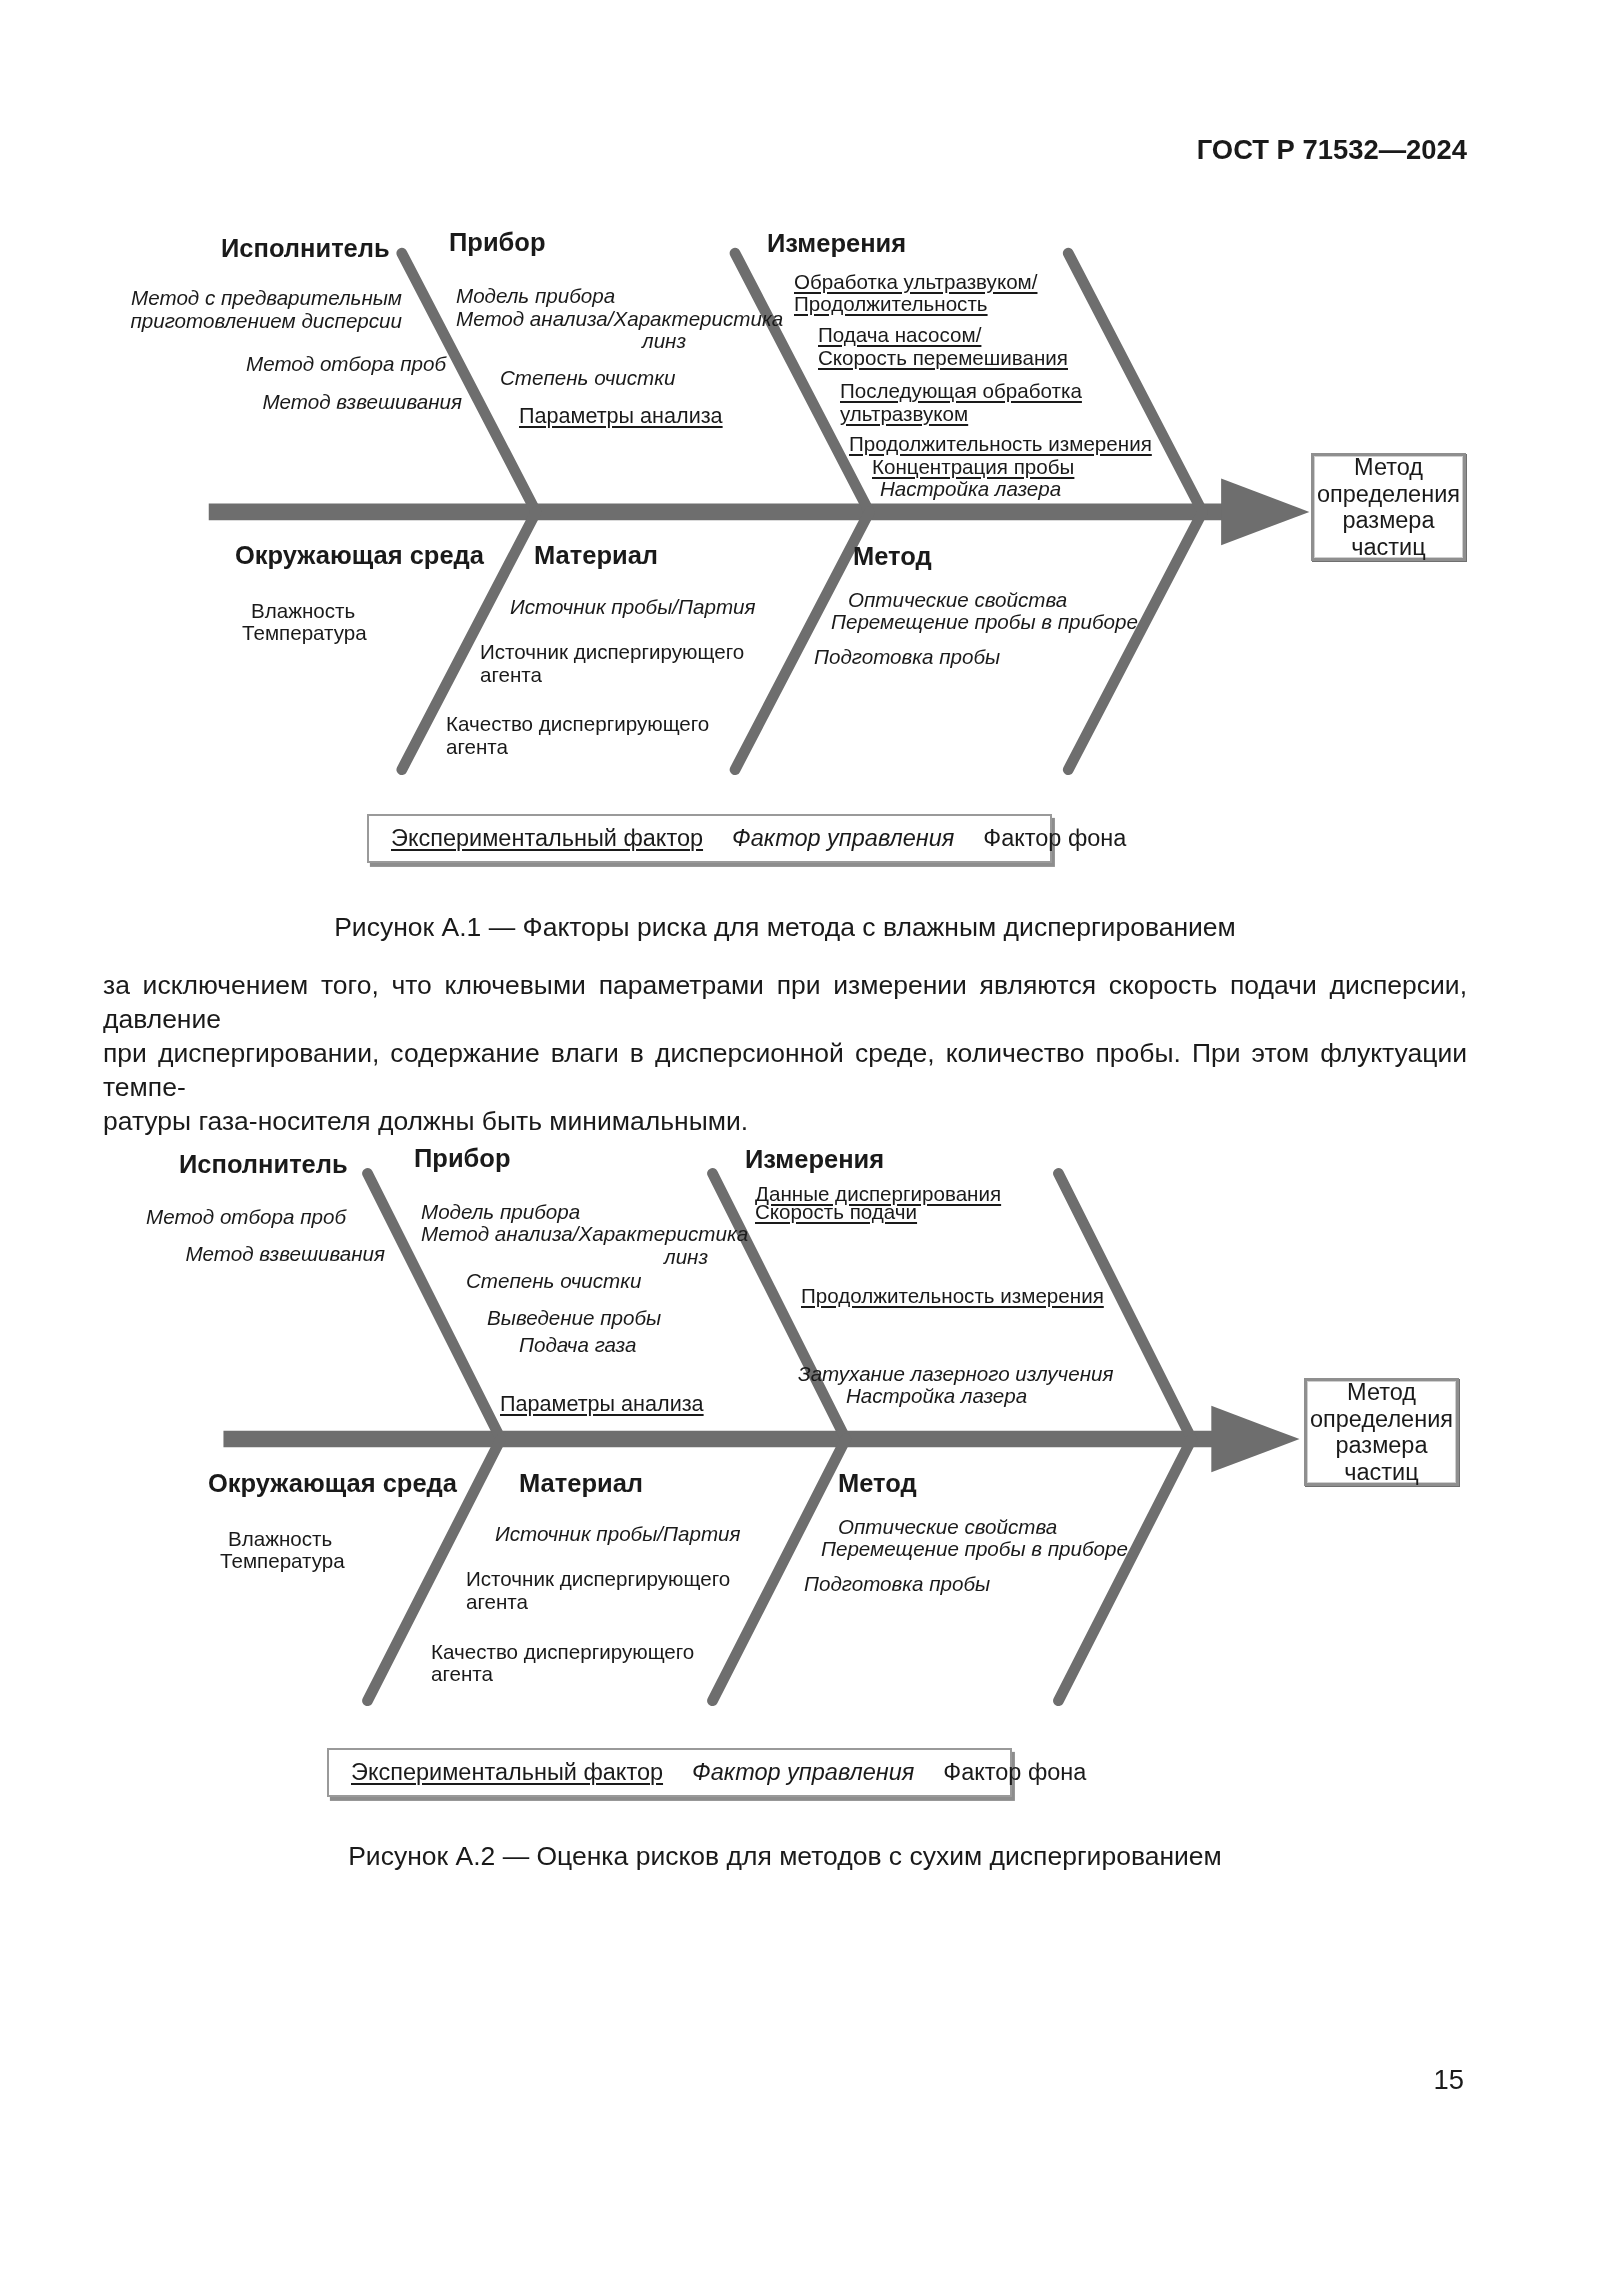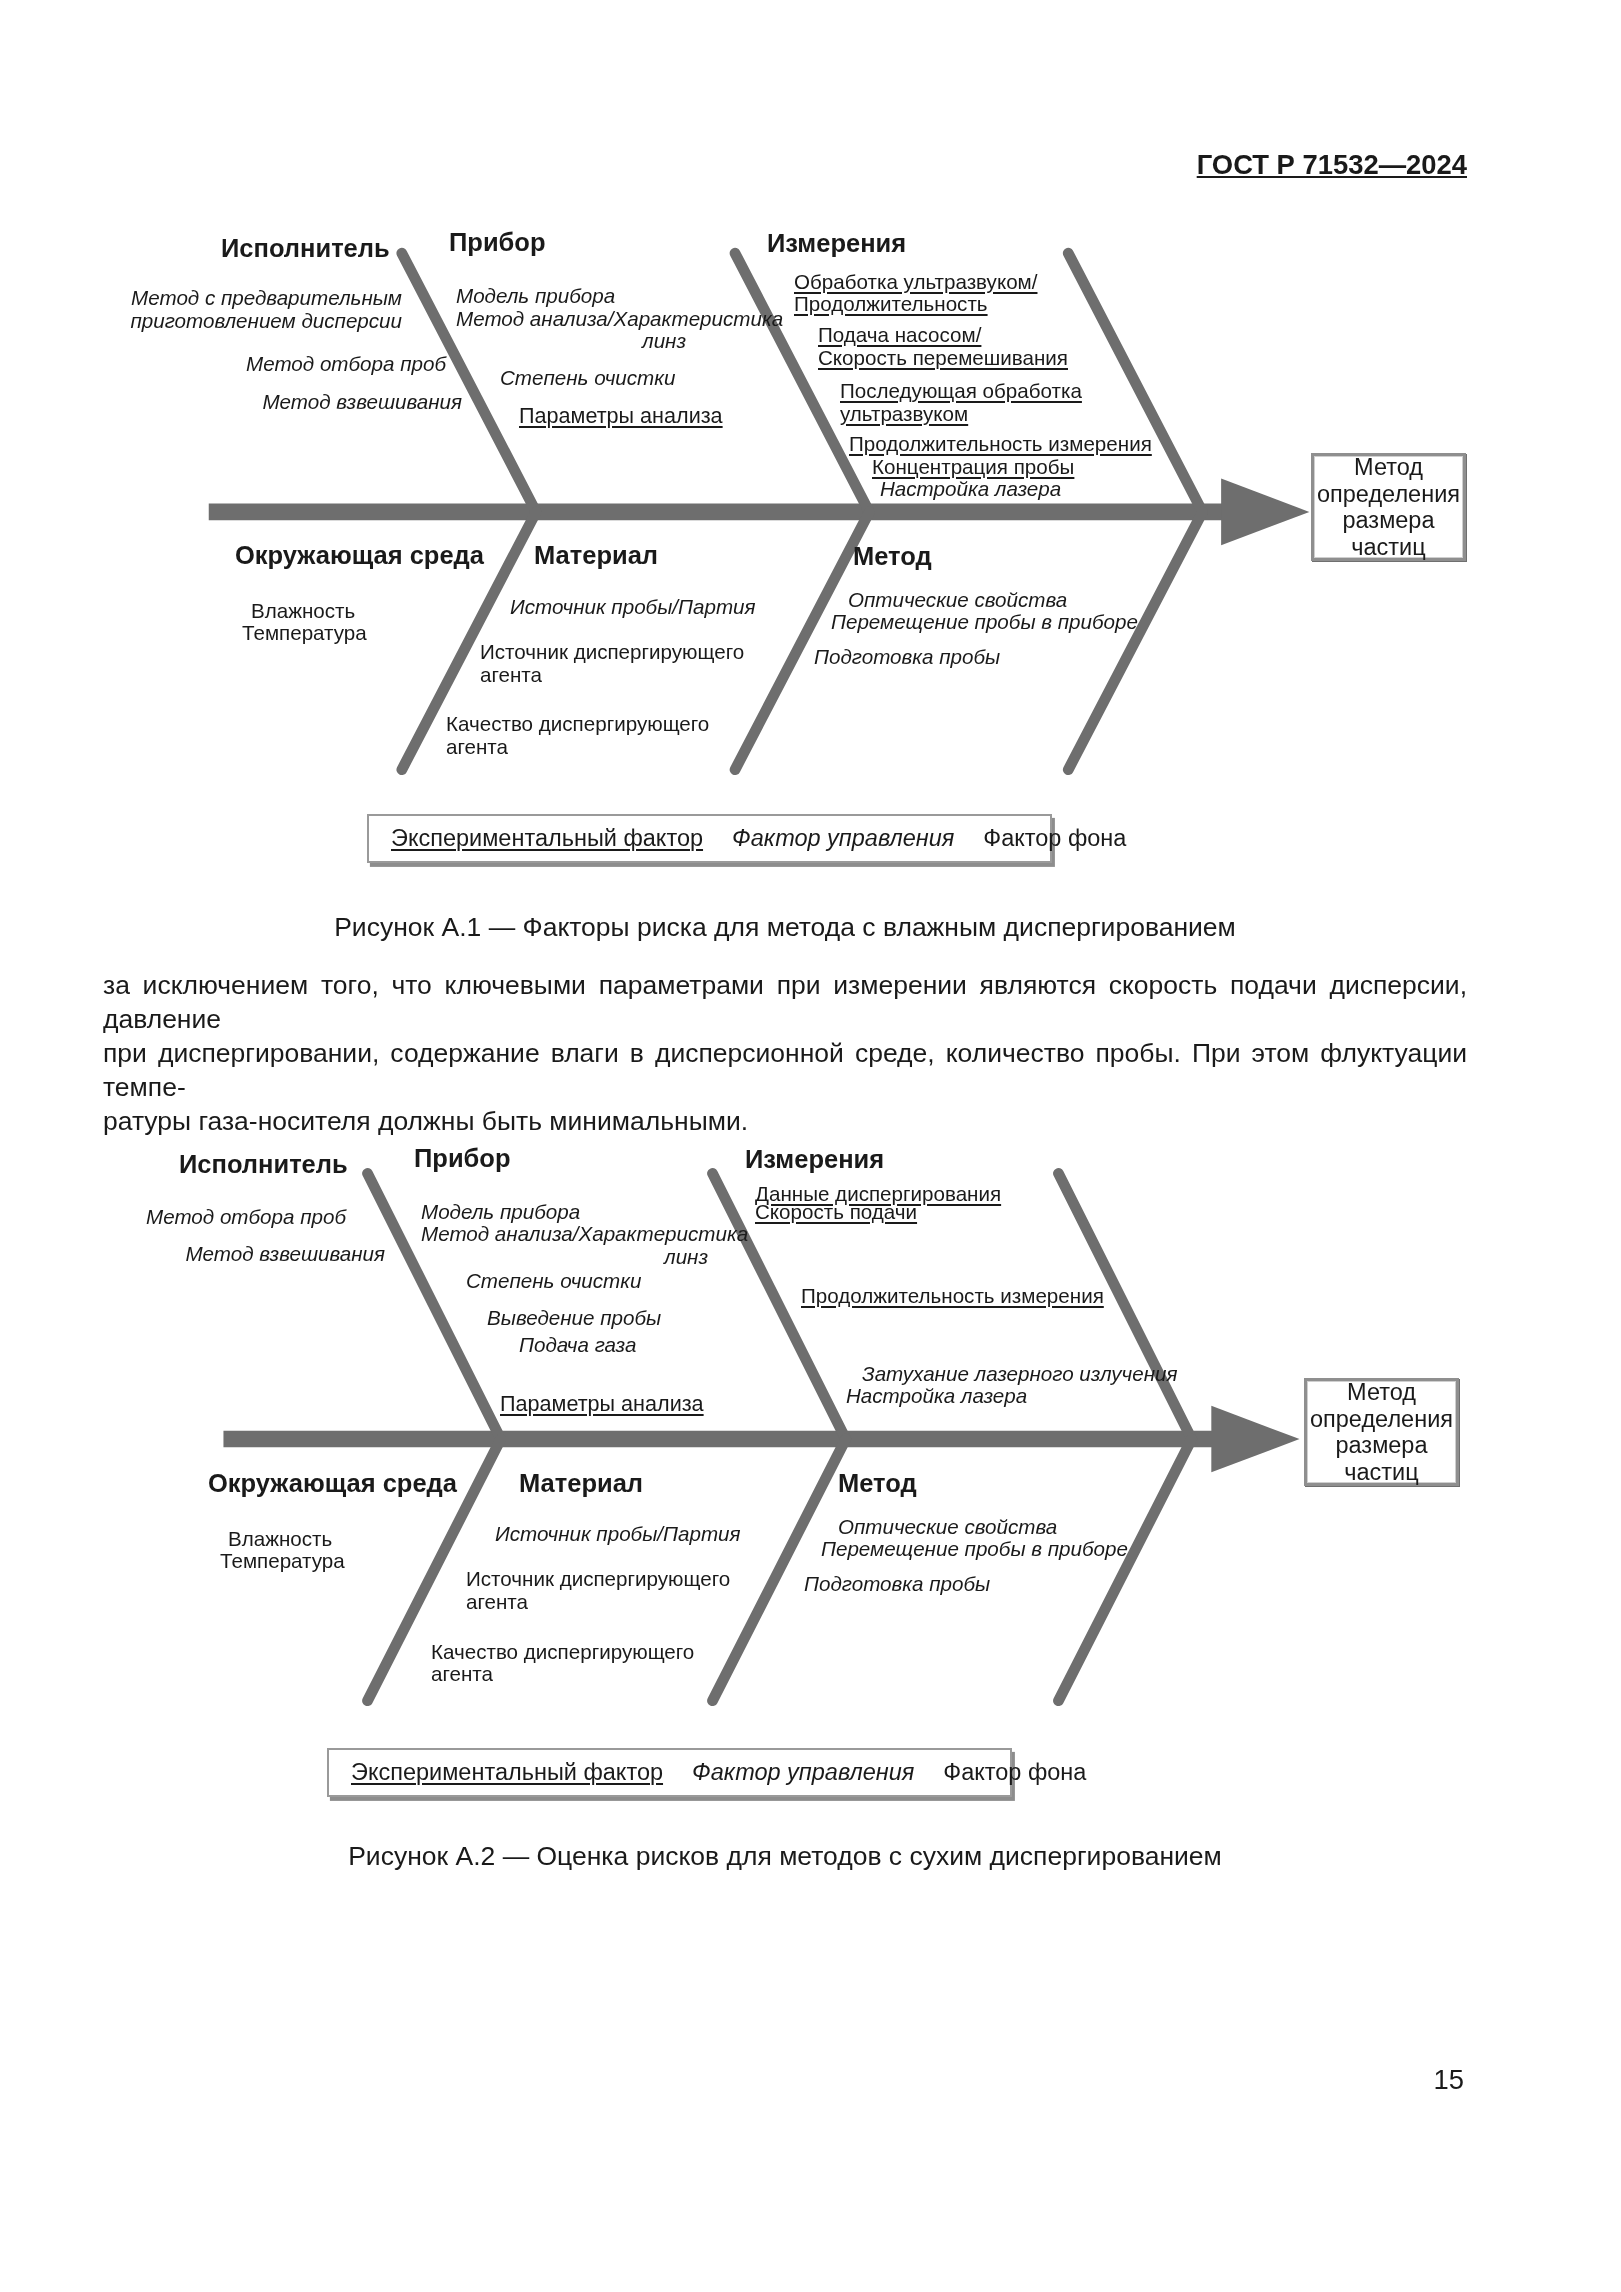--- a/index.html
+++ b/index.html
@@ -2,21 +2,21 @@
 <html lang="ru"><head>
 <meta charset="utf-8">
 <style>
   html,body { margin:0; padding:0; background:#e8e8e8; }
   .page {
     position:relative; width:1621px; height:2293px; margin:0 auto;
     background:#ffffff; overflow:hidden;
     font-family:"Liberation Sans", sans-serif; color:#1a1a1a;
   }
   .lines { position:absolute; left:0; top:0; }
-  .hdr { position:absolute; right:154px; top:149px; font-weight:bold; font-size:27.4px; white-space:nowrap;text-decoration:underline; }
+  .hdr { position:absolute; right:154px; top:134px; font-weight:bold; font-size:27.4px; white-space:nowrap; }
   .pagenum { position:absolute; right:157px; top:2064px; font-size:27.4px; }
   .lbl { position:absolute; font-weight:bold; font-size:25.5px; line-height:1.05; white-space:nowrap; }
   .t { position:absolute; font-size:20.6px; line-height:1.1; white-space:nowrap; }
   .it { font-style:italic; }
   .un { text-decoration:underline; text-underline-offset:2.9px; text-decoration-thickness:2px; }
   .resultbox {
     position:absolute; width:149px; height:102px;
     border:3.9px solid #8f8f8f; box-shadow:1px 1px 0 #6f6f6f, inset 0 0 0 1px #cfcfcf;
     display:flex; flex-direction:column; justify-content:center; align-items:center;
     font-size:23.5px; line-height:26.5px; text-align:center; background:#fff;
@@ -140,21 +140,21 @@
   <div class="t it" style="left:421px; top:1223px;">Метод анализа/Характеристика</div>
   <div class="t it" style="right:913px; top:1246px;">линз</div>
   <div class="t it" style="left:466px; top:1270px;">Степень очистки</div>
   <div class="t it" style="left:487px; top:1307px;">Выведение пробы</div>
   <div class="t it" style="left:519px; top:1334px;">Подача газа</div>
   <div class="t un" style="left:500px; top:1392px; font-size:21.6px;">Параметры анализа</div>
 
   <div class="t un" style="left:755px; top:1183px;">Данные диспергирования</div>
   <div class="t un" style="left:755px; top:1190px;margin-top:11px;">Скорость подачи</div>
   <div class="t un" style="left:801px; top:1285px;">Продолжительность измерения</div>
-  <div class="t it" style="left:862px; top:1363px;text-align:center;">Затухание лазерного излучения</div>
+  <div class="t it" style="left:798px; top:1363px;text-align:center;">Затухание лазерного излучения</div>
   <div class="t it" style="left:846px; top:1385px;">Настройка лазера</div>
 
   <div class="t" style="left:228px; top:1528px;">Влажность</div>
   <div class="t" style="left:220px; top:1550px;">Температура</div>
 
   <div class="t it" style="left:495px; top:1523px;">Источник пробы/Партия</div>
   <div class="t" style="left:466px; top:1568px;">Источник диспергирующего</div>
   <div class="t" style="left:466px; top:1591px;">агента</div>
   <div class="t" style="left:431px; top:1641px;">Качество диспергирующего</div>
   <div class="t" style="left:431px; top:1663px;">агента</div>

